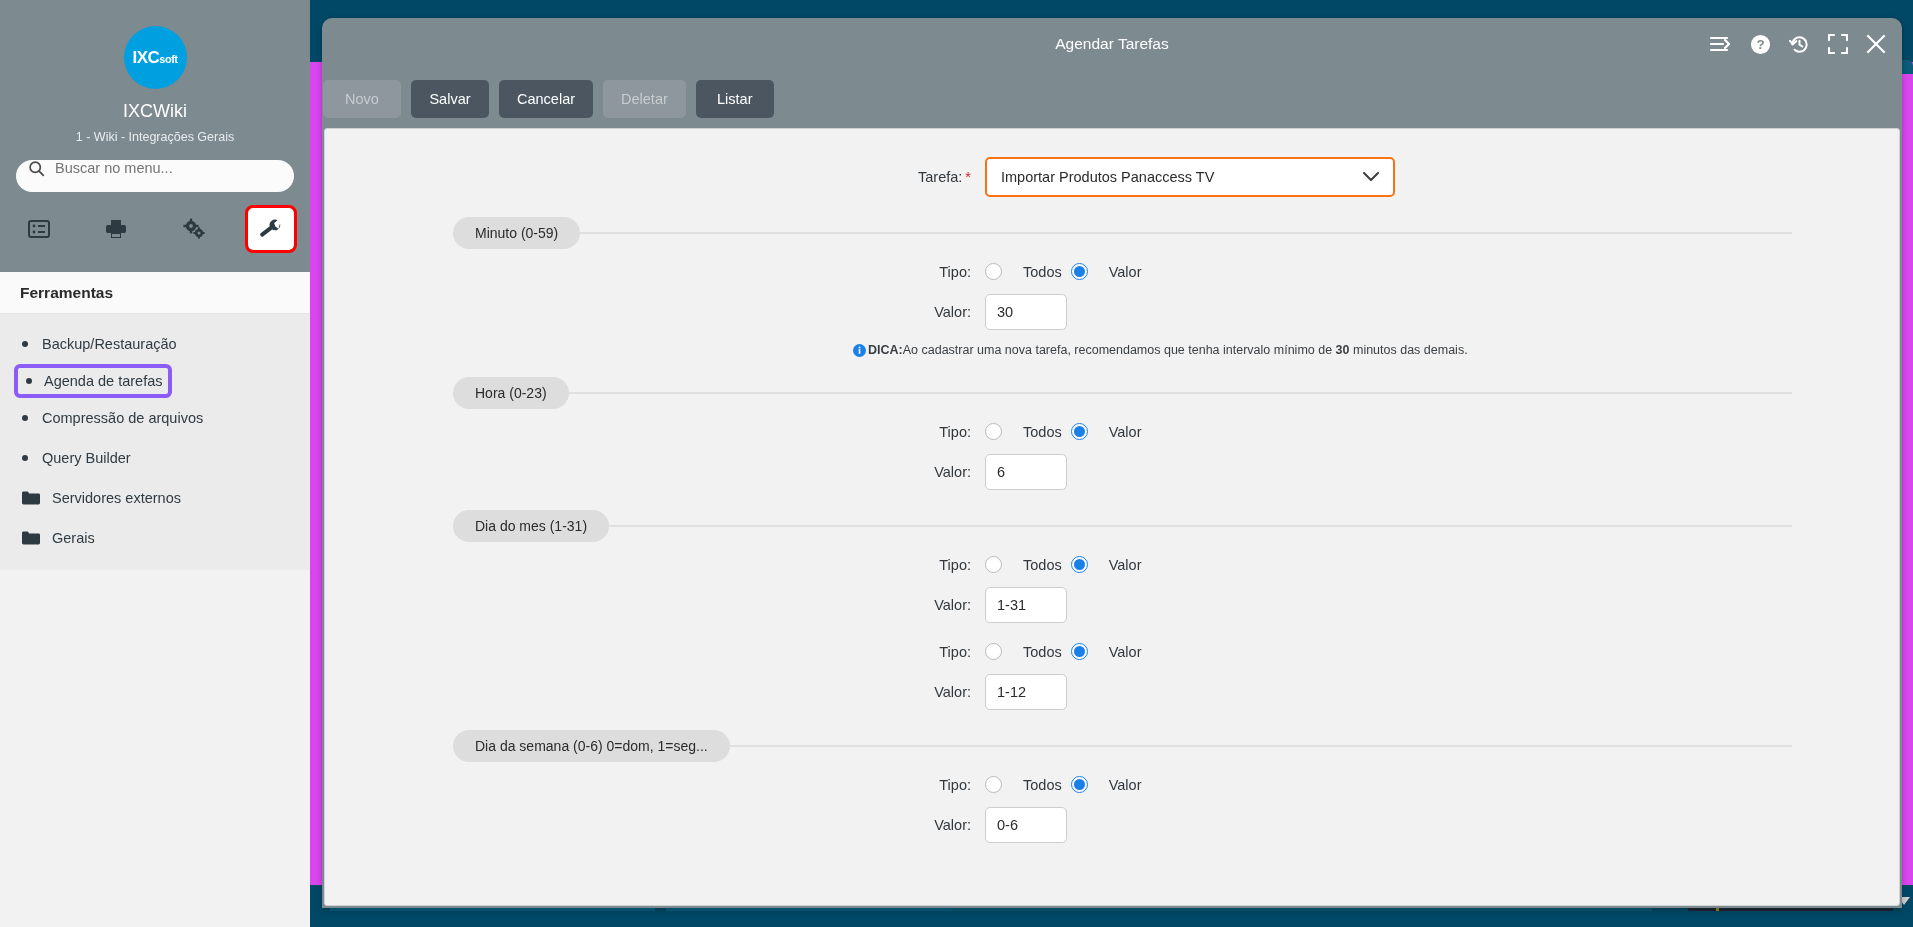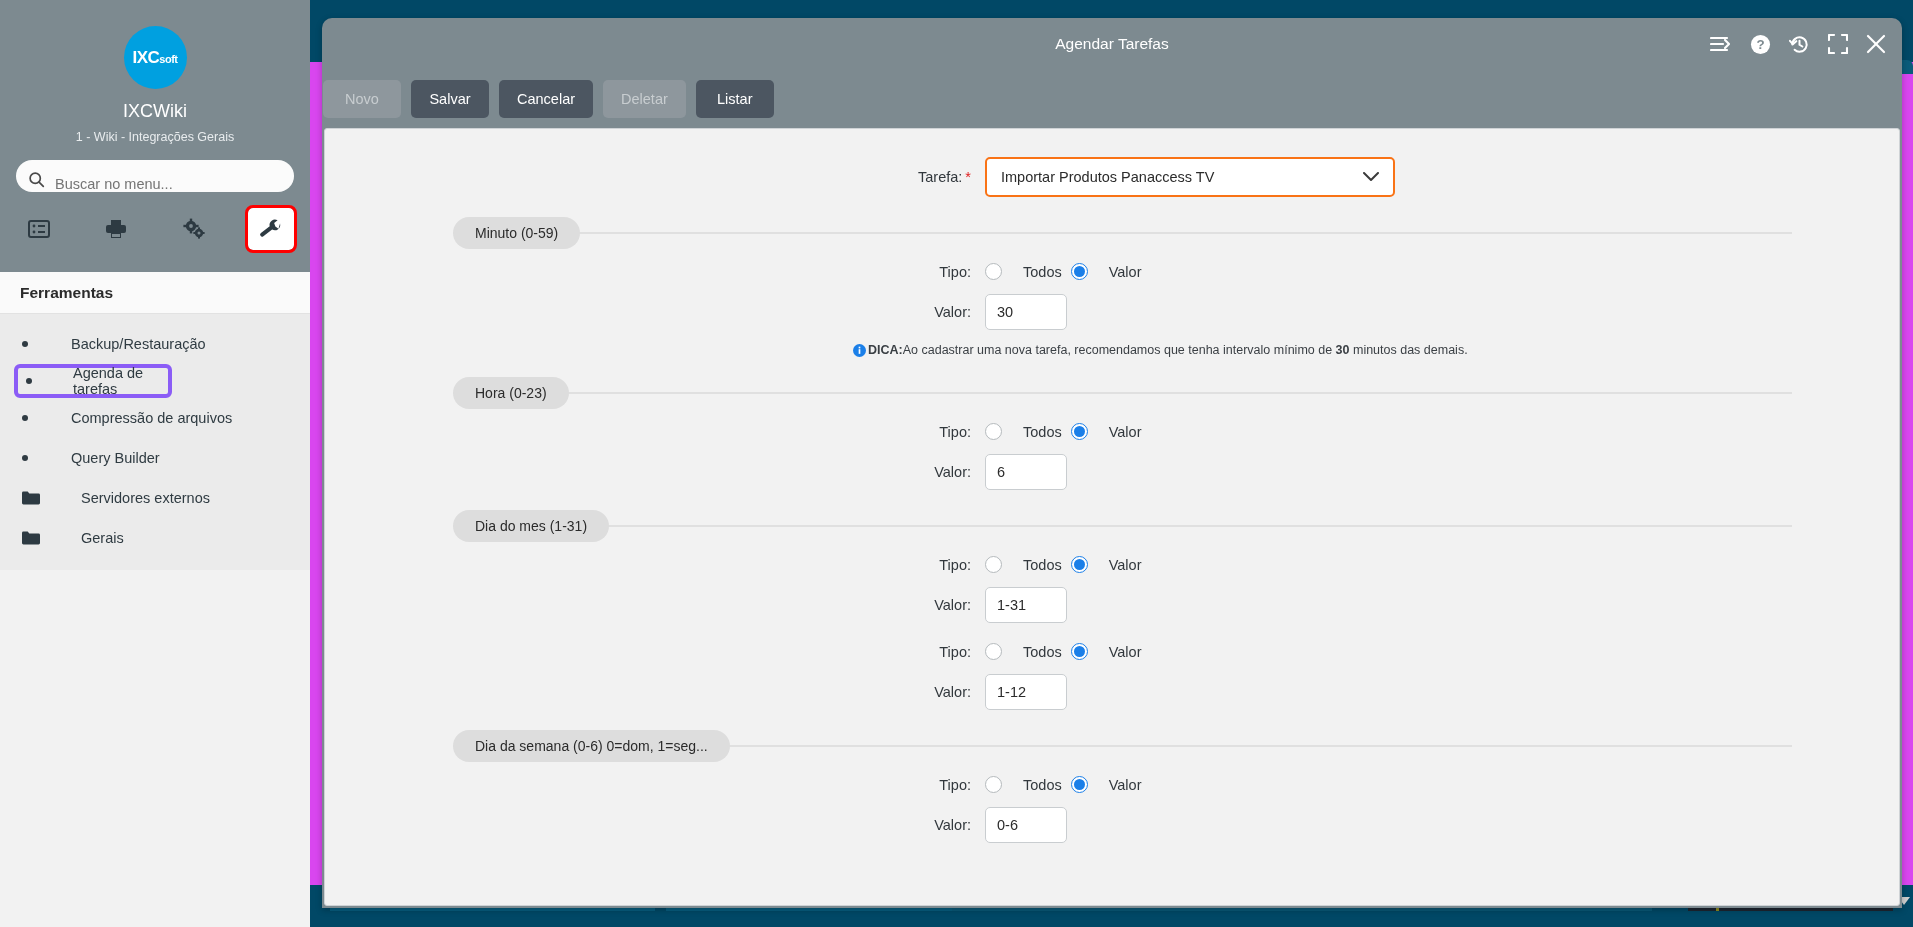--- a/index.html
+++ b/index.html
@@ -79,21 +79,21 @@
   }
   .logo-text {
     color: #fff; font-weight: bold; font-size: 17px; letter-spacing: -0.5px;
     font-family: "Liberation Sans", sans-serif;
   }
   .logo-text .small { font-size: 11px; font-weight: bold; }
   .site-title { color: #ffffff; font-size: 18px; margin-top: 12px; }
   .site-sub { color: #e8ecee; font-size: 12.5px; margin-top: 8px; }
   .search-box {
     margin-top: 16px; width: 278px; height: 32px; background: #fbfbfb;
-    border-radius: 16px; display: flex; align-items: flex-end; padding: 0 12px;
+    border-radius: 16px; display: flex; align-items: flex-start; padding: 0 12px;
   }
   .search-box svg { flex: none; }
   .search-input {
     border: none; outline: none; background: transparent; margin-left: 10px;
     font-size: 14.5px; color: #6d6d6d; width: 220px;
     font-family: "Liberation Sans", sans-serif;
   }
   .icon-row {
     margin-top: 16px; width: 278px; display: flex; justify-content: space-between;
     align-items: center;
@@ -105,21 +105,21 @@
   .icon-btn.active { background: #ffffff; outline: 3px solid #ff0000; }
 
   .section-title {
     height: 42px; display: flex; align-items: center; padding-left: 20px;
     background: #fafafa; font-size: 15.5px; color: #2b2b2b; font-weight: bold;
     border-bottom: 1px solid #e2e2e2;
   }
   .menu-list { background: #ebebeb; padding: 10px 0 12px 0; }
   .menu-item {
     height: 40px; display: flex; align-items: center; padding-left: 22px;
-    font-size: 14.5px; color: #2f3b42; cursor: pointer; position: relative; gap: 29px;
+    font-size: 14.5px; color: #2f3b42; cursor: pointer; position: relative;
   }
   .menu-item .dot {
     width: 6px; height: 6px; border-radius: 50%; background: #2f3b42;
     margin-right: 14px; flex: none;
   }
   .menu-item .folder { margin-right: 12px; display: flex; flex: none; }
   .menu-item.highlighted {
     border: 4px solid #8b5cf6; border-radius: 6px; margin: 0 0 0 14px;
     padding-left: 8px; width: 158px; height: 34px;
   }

